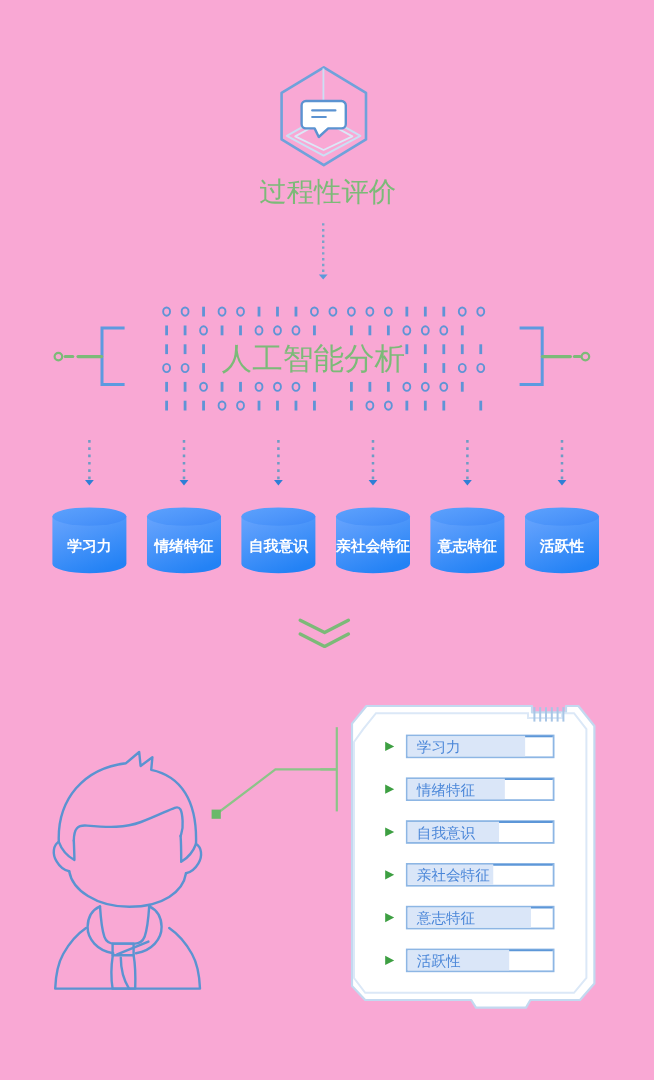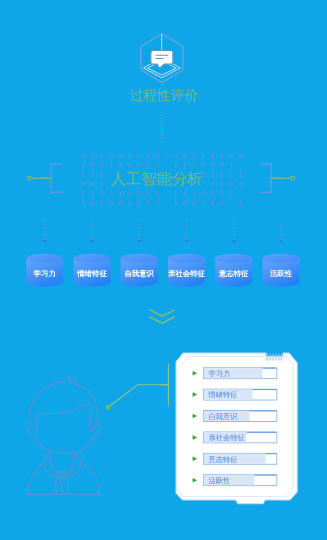--- a/index.html
+++ b/index.html
@@ -1,18 +1,18 @@
 <!DOCTYPE html>
 <html><head>
 <meta charset="utf-8">
 <title>AI Process Evaluation Infographic</title>
 <style>
   html,body{margin:0;padding:0;background:#ffffff;}
   body{width:327px;height:540px;overflow:hidden;font-family:"Liberation Sans",sans-serif;}
-  #stage{position:relative;width:327px;height:540px;background:#0ea5e9;}
+  #stage{position:relative;width:327px;height:540px;background:#f9a8d4;}
   #scene{position:absolute;left:0;top:0;}
 </style>
 </head>
 <body>
 
 <div id="stage">
   <svg id="scene" width="327" height="540" viewBox="0 0 327 540" xmlns="http://www.w3.org/2000/svg">
 
     <g>
       <path d="M161.9 33.7 L183.0 46.4 L183.0 69.7 L161.9 82.6 L140.8 69.7 L140.8 46.4 Z" fill="none" stroke="#6fa2db" stroke-width="1.3" stroke-linejoin="round"></path>

